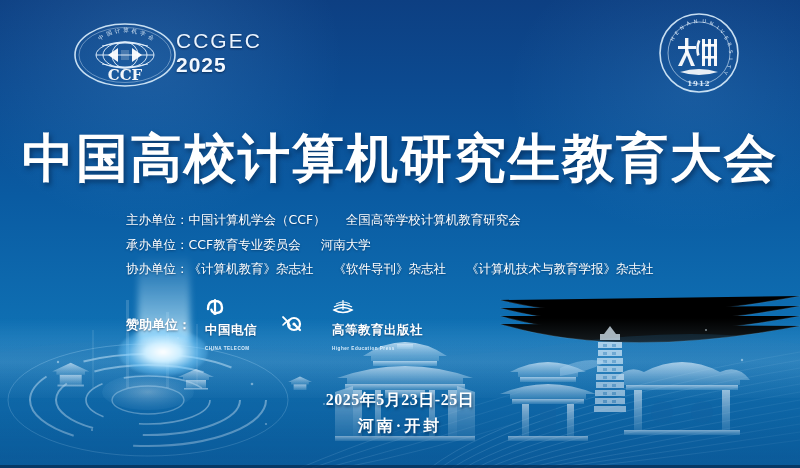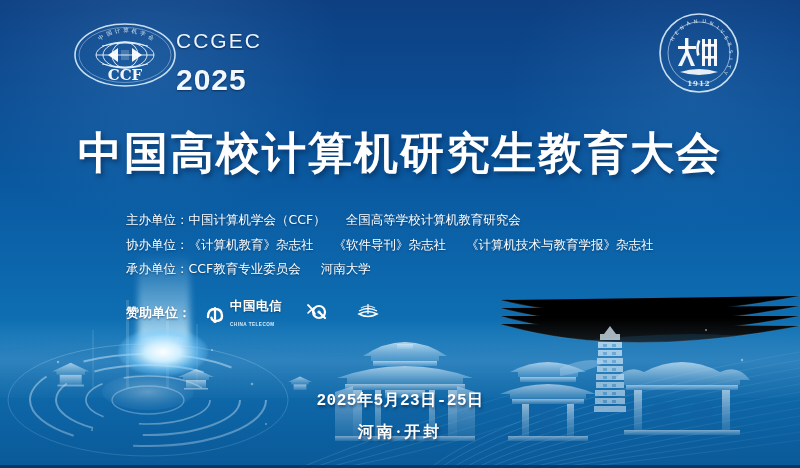--- a/index.html
+++ b/index.html
@@ -46,68 +46,68 @@
   }
 
   
   .ccf-logo{position:absolute;left:72px;top:22px;width:106px;height:66px;}
   .ccgec{position:absolute;left:176px;top:30px;width:104px;height:58px;}
   .ccgec .l1{
     font-size:21px;font-weight:normal;letter-spacing:2px;color:#eaf4ff;line-height:1;
     text-shadow:0 1px 2px rgba(0,20,50,.6);
   }
   .ccgec .l2{
-    font-size:30px;font-weight:bold;letter-spacing:1px;color:#f2f8ff;line-height:1.05;margin-top:13px;
+    font-size:21px;font-weight:bold;letter-spacing:1px;color:#f2f8ff;line-height:1.05;margin-top:3px;
     text-shadow:0 1px 2px rgba(0,20,50,.6);
   }
   .henan-logo{position:absolute;right:60px;top:12px;width:82px;height:82px;}
 
   
   .title{
     position:absolute;left:0;right:0;top:124px;text-align:center;
     font-family:"DejaVu Sans","Liberation Sans",sans-serif;
-    font-size:44px;font-weight:bold;color:#ffffff;letter-spacing:2px;
+    font-size:52px;font-weight:bold;color:#ffffff;letter-spacing:2px;
     text-shadow:2px 3px 5px rgba(4,30,64,.55);
   }
 
   
   .orgs{position:absolute;left:126px;top:214px;width:620px;}
   .org-line{
     color:#ffffff;font-size:12.5px;font-weight:normal;line-height:1;margin-bottom:12px;white-space:nowrap;
     text-shadow:0 1px 2px rgba(4,30,64,.5);
     font-family:"DejaVu Sans","Liberation Sans",sans-serif;
   }
   .org-line .gap{display:inline-block;width:20px;}
 
   
   .sponsors{position:absolute;left:126px;top:297px;display:flex;align-items:center;}
   .sp-label{
     color:#ffffff;font-size:13px;font-weight:bold;white-space:nowrap;margin-right:14px;
     text-shadow:0 1px 2px rgba(4,30,64,.5);
     font-family:"DejaVu Sans","Liberation Sans",sans-serif;
   }
-  .sp{display:flex;align-items:flex-end;margin-right:24px;}
+  .sp{display:flex;align-items:flex-start;margin-right:24px;flex-direction:column;}
   .sp-mark{flex:0 0 auto;margin-right:5px;}
   .sp-text{line-height:1;}
   .sp-cn{
     font-size:12.5px;font-weight:bold;color:#ffffff;letter-spacing:.5px;
     font-family:"DejaVu Sans","Liberation Sans",sans-serif;
     text-shadow:0 1px 2px rgba(4,30,64,.5);
   }
   .sp-en{font-size:4.6px;font-weight:bold;color:#dceefc;letter-spacing:.5px;margin-top:2px;}
 
   
   .datebox{position:absolute;left:0;right:0;top:390px;text-align:center;}
   .date{
     font-size:16px;font-weight:bold;color:#ffffff;letter-spacing:.5px;
-    font-family:Liberation Mono, monospace;
+    font-family:Liberation Serif, serif;
     text-shadow:1px 2px 3px rgba(4,30,64,.6);
   }
   .place{
-    margin-top:11px;font-size:16px;font-weight:bold;color:#ffffff;letter-spacing:3px;
+    margin-top:5px;font-size:16px;font-weight:bold;color:#ffffff;letter-spacing:3px;
     font-family:Liberation Serif, serif;
     text-shadow:1px 2px 3px rgba(4,30,64,.6);
   }
 </style>
 </head>
 <body>
 
 <div class="banner">
 
   <div class="bg">
@@ -374,24 +374,24 @@
     </svg>
   </div>
 
   <div class="title">中国高校计算机研究生教育大会</div>
 
   <div class="orgs">
     <div class="org-line">
       <span>主办单位：</span><span>中国计算机学会（CCF）</span><span class="gap"></span><span>全国高等学校计算机教育研究会</span>
     </div>
     <div class="org-line">
+      <span>承办单位：</span><span>CCF教育专业委员会</span><span class="gap"></span><span>河南大学</span>
+    </div>
+    <div class="org-line">
       <span>协办单位：</span><span>《计算机教育》杂志社</span><span class="gap"></span><span>《软件导刊》杂志社</span><span class="gap"></span><span>《计算机技术与教育学报》杂志社</span>
-    </div>
-    <div class="org-line">
-      <span>承办单位：</span><span>CCF教育专业委员会</span><span class="gap"></span><span>河南大学</span>
     </div>
   </div>
 
   <div class="sponsors">
     <div class="sp-label">赞助单位：</div>
 
     <div class="sp">
       <span class="sp-mark">
         <svg width="20" height="20" viewBox="0 0 20 20">
           <path d="M3 12 Q3 4 10 4 Q17 4 17 11 Q17 16 11 16 Q7 16 6.4 12.6" fill="none" stroke="#ffffff" stroke-width="2.4" stroke-linecap="round"></path>
@@ -419,20 +419,24 @@
 
     <div class="sp">
       <span class="sp-mark">
         <svg width="22" height="20" viewBox="0 0 22 20">
           <path d="M2 13 Q11 8 20 13 Q11 18 2 13 Z" fill="none" stroke="#ffffff" stroke-width="1.5"></path>
           <path d="M2 10 Q11 5 20 10" fill="none" stroke="#ffffff" stroke-width="1.3"></path>
           <path d="M4 7 Q11 3 18 7" fill="none" stroke="#ffffff" stroke-width="1.1" stroke-opacity=".8"></path>
           <path d="M11 3 L11 13" stroke="#ffffff" stroke-width="1.2"></path>
         </svg>
       </span>
+      <span class="sp-text">
+        <span class="sp-cn">高等教育出版社</span><br>
+        <span class="sp-en">Higher Education Press</span>
+      </span>
     </div>
   </div>
 
   <div class="datebox">
     <div class="date">2025年5月23日-25日</div>
     <div class="place">河南·开封</div>
   </div>
 
 </div>
 

